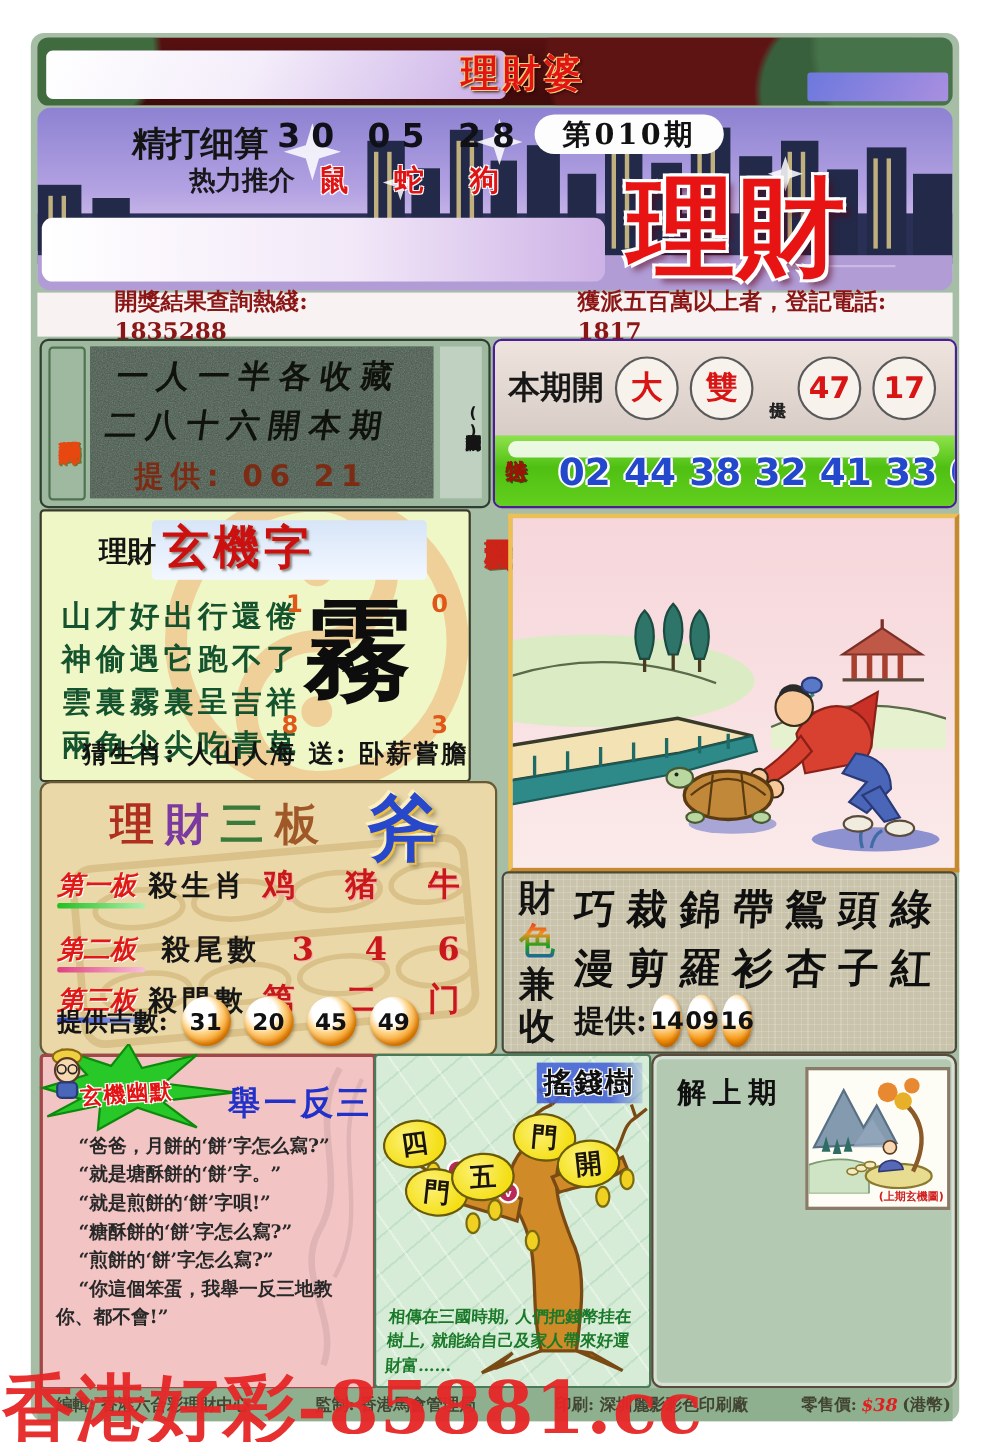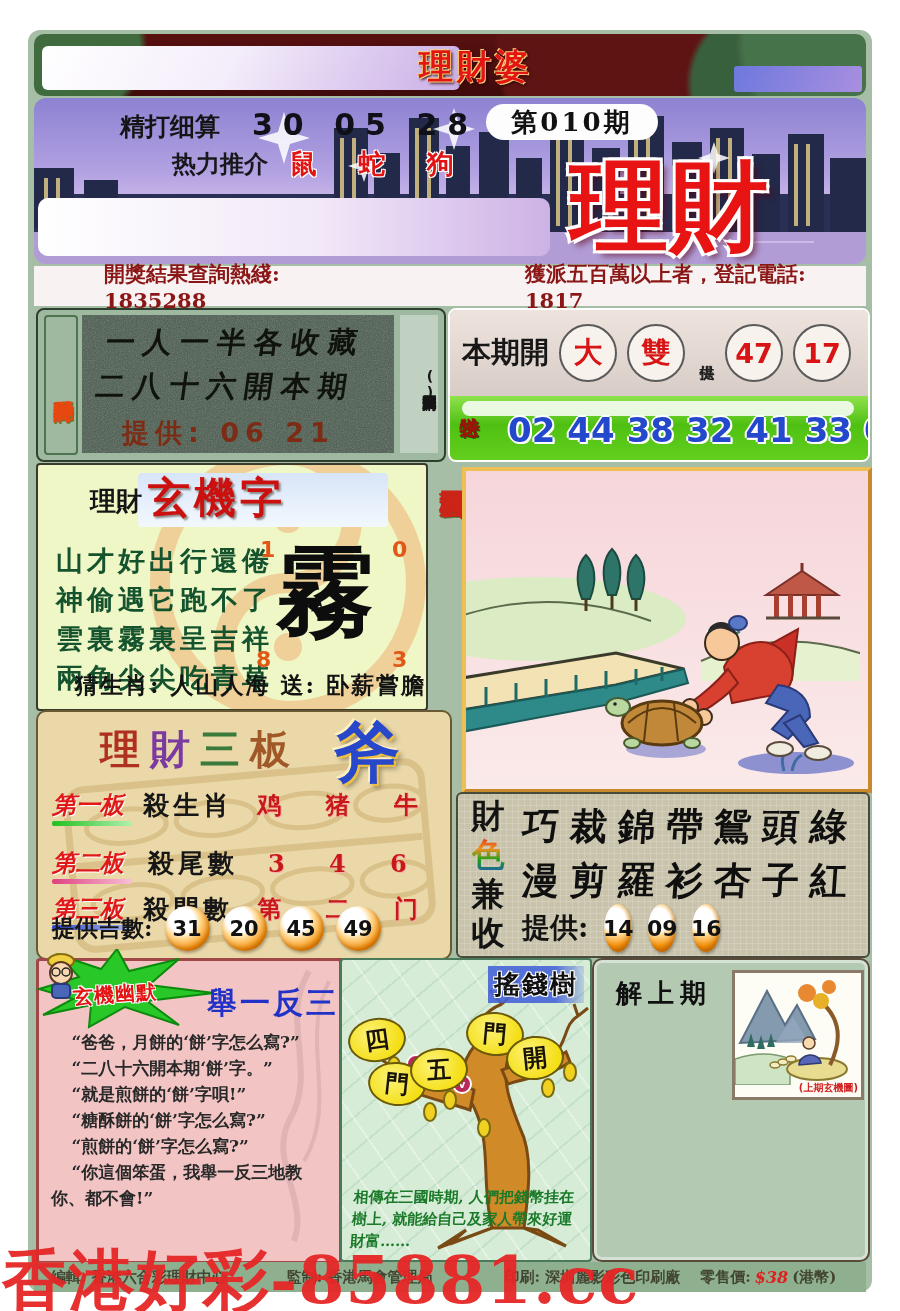--- a/index.html
+++ b/index.html
@@ -26,21 +26,21 @@
     background:linear-gradient(120deg,#6d78dd,#a98fe0);}
   #banner1 .t{left:352px;top:10px;width:180px;text-align:center;font-size:34px;font-weight:900;
     color:#e21414;letter-spacing:4px;
     text-shadow:1px 1px 0 #f7d27a,-1px -1px 0 #f7d27a,2px 2px 3px #2a0404;}
 
   
   #banner2{left:6px;top:68px;width:832px;height:166px;border-radius:12px;overflow:hidden;
     background:linear-gradient(180deg,#8d82d2 0%,#b3a2e2 45%,#d9c6ec 75%,#b7a4da 100%);}
   #banner2 .strip{left:4px;top:100px;width:512px;height:58px;border-radius:10px;
     background:linear-gradient(90deg,#ffffff 0%,#f2e8f8 55%,#cdb2e6 100%);}
-  .b2txt1{left:86px;top:12px;font-size:25px;font-weight:900;color:#141414;}
+  .b2txt1{left:86px;top:12px;font-size:31px;font-weight:900;color:#141414;}
   .b2num1{left:218px;top:9px;font-size:30px;font-weight:900;color:#101018;letter-spacing:10px;}
   .b2txt2{left:138px;top:50px;font-size:24px;font-weight:900;color:#18181c;}
   .b2ani{left:256px;top:48px;font-size:27px;font-weight:900;color:#e01414;letter-spacing:16px;
     text-shadow:-1px -1px 0 #fff,1px -1px 0 #fff,-1px 1px 0 #fff,1px 1px 0 #fff;}
   .issue{left:452px;top:6px;width:172px;height:36px;border-radius:18px;background:#fdfdfd;
     display:flex;align-items:center;justify-content:center;font-size:26px;color:#111;
     letter-spacing:3px;font-weight:700;}
   .bigtitle{left:536px;top:44px;font-size:98px;font-weight:900;color:#e81414;letter-spacing:2px;
     text-shadow:-3px -3px 0 #fff,3px -3px 0 #fff,-3px 3px 0 #fff,3px 3px 0 #fff,6px 6px 6px rgba(90,0,20,.55);}
 
@@ -57,21 +57,21 @@
     color:#e84810;font-weight:900;font-size:20px;line-height:25px;text-align:center;
     text-shadow:1px 1px 0 #5a7a3a;display:flex;justify-content:center;}
   #scratch{left:44px;top:5px;width:312px;height:138px;overflow:hidden;background:#46584a;}
   #scratch .l1{left:24px;top:8px;font-size:29px;font-weight:900;color:#10120c;letter-spacing:8px;transform:skewX(-8deg);}
   #scratch .l2{left:14px;top:52px;font-size:29px;font-weight:900;color:#10120c;letter-spacing:8px;transform:skewX(-8deg);}
   #scratch .l3{left:40px;top:100px;font-size:27px;font-weight:900;color:#7c2c14;letter-spacing:6px;}
   #poembox .note{left:362px;top:5px;width:38px;height:138px;background:rgba(255,255,255,.35);
     color:#151515;font-size:14px;font-weight:700;display:flex;justify-content:center;line-height:17px;}
 
   
-  #resultbox{left:420px;top:278px;width:418px;height:150px;border:2px solid #ffffff;border-radius:8px;overflow:hidden;}
+  #resultbox{left:420px;top:278px;width:418px;height:150px;border:2px solid #4c1d95;border-radius:8px;overflow:hidden;}
   #resultbox .top{left:0;top:0;width:100%;height:86px;background:linear-gradient(180deg,#eee3dd,#d8cdc6);
     display:flex;align-items:center;gap:10px;padding-left:12px;box-sizing:border-box;}
   #resultbox .lbl{font-size:29px;font-weight:900;color:#171717;}
   .circ{width:54px;height:54px;border-radius:50%;border:2px solid #5a5a5a;background:#f7f2ec;
     display:flex;align-items:center;justify-content:center;color:#d81414;font-weight:900;flex:0 0 auto;}
   .circ.ch{font-size:29px;} .circ.num{font-size:27px;}
   #resultbox .prov{width:20px;font-size:15px;font-weight:900;color:#222;line-height:17px;display:flex;justify-content:center;}
   #resultbox .bot{left:0;top:86px;width:100%;height:64px;
     background:linear-gradient(180deg,#8fe24d 0%,#4fc012 45%,#63cf1e 100%);}
   #resultbox .gloss{left:12px;top:5px;width:392px;height:15px;border-radius:8px;background:rgba(255,255,255,.85);}
@@ -107,42 +107,42 @@
   #boards .title{left:62px;top:10px;display:flex;gap:10px;font-size:40px;font-weight:900;}
   #boards .title .c0{color:#b03020;} #boards .title .c1{color:#7a3aa0;}
   #boards .title .c2{color:#3a7a3a;} #boards .title .c3{color:#a05828;}
   #boards .axe{left:296px;top:-4px;font-size:66px;font-weight:900;color:#2848cc;
     text-shadow:2px 2px 0 #f0c040,-2px -2px 0 #fdf0c0,4px 4px 5px rgba(0,0,0,.35);}
   .brow{position:absolute;left:14px;width:384px;height:42px;display:flex;align-items:center;}
   .blab{width:96px;position:relative;font-size:24px;font-weight:900;font-style:italic;color:#e01818;
     text-shadow:1px 1px 0 #fff;}
   .blab .ul{position:absolute;left:0;bottom:-5px;width:80px;height:5px;border-radius:2px;}
   .bkey{width:120px;font-size:26px;font-weight:900;color:#161616;letter-spacing:4px;}
-  .bval{font-size:24px;font-weight:900;color:#c81818;letter-spacing:18px;text-shadow:1px 1px 0 #f8b0b0;white-space:nowrap;}
+  .bval{font-size:29px;font-weight:900;color:#c81818;letter-spacing:18px;text-shadow:1px 1px 0 #f8b0b0;white-space:nowrap;}
   #boards .lucky{left:14px;top:194px;width:384px;display:flex;align-items:center;gap:12px;}
   #boards .lucky .ll{font-size:23px;font-weight:900;color:#151515;}
   .ball{width:45px;height:45px;border-radius:50%;flex:0 0 auto;
     background:radial-gradient(circle at 38% 32%,#ffffff 0 30%,#ffd890 44%,#f49008 72%,#c86c04 100%);
     box-shadow:inset -2px -3px 4px rgba(150,70,0,.45),1px 2px 3px rgba(0,0,0,.3);
     display:flex;align-items:center;justify-content:center;font-weight:900;font-size:21px;color:#111;}
 
   
   #wealth{left:428px;top:762px;width:410px;height:162px;border:2px solid #4a4a3a;border-radius:6px;
     background:
       repeating-linear-gradient(0deg,rgba(255,255,255,.16) 0 1px,transparent 1px 6px),
       repeating-linear-gradient(90deg,rgba(255,255,255,.16) 0 1px,transparent 1px 6px),
       #c8c3aa;overflow:hidden;}
   #wealth .side{left:10px;top:2px;width:40px;display:flex;flex-direction:column;align-items:center;}
   #wealth .side span{font-size:33px;font-weight:900;color:#131313;line-height:39px;}
   #wealth .side .rainbow{background:linear-gradient(180deg,#e02020 0%,#f09020 35%,#18a018 65%,#2050d0 100%);
     -webkit-background-clip:text;background-clip:text;color:transparent;}
   #wealth .l1{left:64px;top:8px;}
   #wealth .l2{left:64px;top:62px;}
   #wealth .cal{font-size:37px;font-weight:900;color:#0f0f0f;letter-spacing:11px;transform:skewX(-4deg);white-space:nowrap;}
-  #wealth .prow{left:64px;top:110px;display:flex;align-items:center;gap:16px;}
+  #wealth .prow{left:64px;top:110px;display:flex;align-items:center;gap:4px;}
   #wealth .prow .pl{font-size:28px;font-weight:900;color:#131313;}
   #wealth .ball{width:28px;height:48px;font-size:22px;}
 
   
   #humor{left:8px;top:928px;width:300px;height:300px;border:3px solid #a04848;border-radius:4px;
     background:#f2c4c4;overflow:visible;}
   #humor .badgetxt{left:34px;top:20px;font-size:20px;font-weight:900;color:#e41414;letter-spacing:1px;
     text-shadow:-1px -1px 0 #fff,1px -1px 0 #fff,-1px 1px 0 #fff,1px 1px 0 #fff;transform:rotate(-4deg);}
   #humor .jtitle{left:168px;top:22px;font-size:30px;font-weight:900;color:#2232c8;letter-spacing:3px;}
   #humor .jtext{left:12px;top:68px;width:276px;font-size:17px;line-height:26px;color:#282828;font-weight:700;}
@@ -167,21 +167,21 @@
   #lastissue{left:564px;top:928px;width:274px;height:300px;border:2px solid #5a4a3a;border-radius:10px;
     background:#b4c9b2;box-shadow:inset 0 0 0 3px rgba(255,255,255,.45);}
   #lastissue .ttl{left:22px;top:16px;font-size:26px;font-weight:700;color:#101010;letter-spacing:6px;text-align:center;}
   #lastissue .inset{left:138px;top:10px;width:126px;height:124px;background:#fdfdf6;border:3px solid #8a7a68;overflow:hidden;}
   #lastissue .cap{right:3px;bottom:2px;font-size:10px;color:#d02020;font-weight:700;}
 
   
   #footer{left:6px;top:1232px;width:832px;height:30px;background:#8fb08f;
     display:flex;align-items:center;font-size:15px;font-weight:900;color:#414532;}
   #footer .f1{margin-left:17px;} #footer .f2{margin-left:60px;}
-  #footer .f3{margin-left:72px;} #footer .f4{margin-left:20px;display:flex;gap:4px;align-items:flex-end;}
+  #footer .f3{margin-left:72px;} #footer .f4{margin-left:48px;display:flex;gap:4px;align-items:flex-end;}
   #footer .price{color:#e02020;font-style:italic;font-size:16px;}
 
   
   #wm{left:2px;top:1236px;font-size:66px;font-weight:900;color:#e62626;letter-spacing:1px;z-index:60;opacity:.95;}
 </style>
 </head>
 <body>
 
 <div id="page">
   <div id="frame" class="abs">
@@ -474,21 +474,21 @@
         <ellipse cx="22" cy="10" rx="13" ry="7" fill="#f0d040" stroke="#8a6a10" stroke-width="2"></ellipse>
         <circle cx="22" cy="22" r="11" fill="#f8d8b0" stroke="#5a3a20" stroke-width="2"></circle>
         <circle cx="17" cy="21" r="4" fill="none" stroke="#222" stroke-width="1.5"></circle>
         <circle cx="27" cy="21" r="4" fill="none" stroke="#222" stroke-width="1.5"></circle>
         <rect x="13" y="33" width="18" height="14" rx="4" fill="#4a66b8" stroke="#2a3a78" stroke-width="2"></rect>
       </svg>
       <div class="badgetxt abs">玄機幽默</div>
       <div class="jtitle abs serif">舉一反三</div>
       <div class="jtext abs serif">
         <p>“爸爸，月餅的‘餅’字怎么寫?”</p>
-        <p>“二八十六開本期‘餅’字。”</p>
+        <p>“就是塘酥餅的‘餅’字。”</p>
         <p>“就是煎餅的‘餅’字唄!”</p>
         <p>“糖酥餅的‘餅’字怎么寫?”</p>
         <p>“煎餅的‘餅’字怎么寫?”</p>
         <p>“你這個笨蛋，我舉一反三地教你、都不會!”</p>
       </div>
     </div>
 
     <div id="tree" class="abs">
       <svg class="abs" style="left:0;top:0" width="248" height="300" viewBox="0 0 248 300">
         <g stroke="#7a4a14" stroke-width="3" fill="#d08a28">

